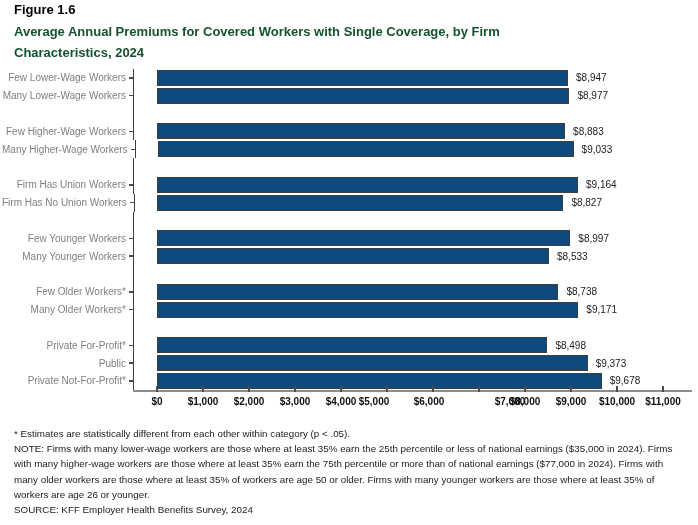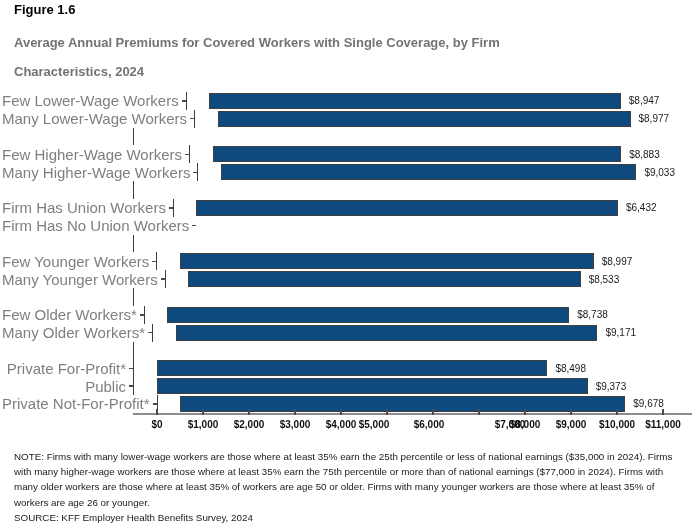--- a/index.html
+++ b/index.html
@@ -3,27 +3,27 @@
 <meta charset="utf-8">
 <style>
   html,body { margin:0; padding:0; background:#fff; }
   #page {
     width:698px; height:525px; background:#ffffff; position:relative;
     font-family:"Liberation Sans", sans-serif; overflow:hidden; box-sizing:border-box;
   }
   
   .header { padding:0 14px 0 14px; }
   .figure-label { font-size:13px; font-weight:bold; color:#000; line-height:20px; }
-  .chart-title  { font-size:13px; font-weight:bold; color:#737373; line-height:29px; max-width:575px; margin-top:8px; }
+  .chart-title  { font-size:13px; font-weight:bold; color:#14532d; line-height:21px; max-width:575px; margin-top:1px; }
   
   .chart { margin-top:6px; position:relative; }
   .rows  { display:flex; flex-direction:column; }
   .row   { display:flex; align-items:center; height:17.83px; }
   .ylab  { flex:0 0 133px; display:flex; justify-content:flex-end; align-items:center;
-           font-size:15px; color:#7f7f7f; white-space:nowrap; overflow:visible; }
+           font-size:10px; color:#7f7f7f; white-space:nowrap; overflow:visible; }
   .ylab .txt { padding-left:2px; }
   .ytick { display:inline-block; width:4px; height:1.4px; background:#4a4a4a; margin-left:3px; }
   .plot  { flex:1; height:100%; border-left:1.5px solid #3d3d3d; display:flex; align-items:center; position:relative; }
   .bar   { height:16px; margin-left:22.5px; background:#0e4a7d; border:1px solid #3f3f3f; box-sizing:border-box; }
   .val   { margin-left:8px; font-size:10px; color:#1a1a1a; white-space:nowrap; }
   
   .xaxis { margin-left:133px; margin-right:6px; border-top:2px solid #8c8c8c; position:relative; height:22px; }
   .xtick { position:absolute; top:-6px; width:1.5px; height:6px; background:#4a4a4a; }
   .xlab  { position:absolute; top:4px; transform:translateX(-50%); font-size:10px; font-weight:bold; color:#111; white-space:nowrap; }
   
@@ -89,27 +89,31 @@
           <div class="ylab"></div>
           <div class="plot"></div>
         </div>
         <div class="row">
           <div class="ylab">
             <span class="txt">Firm Has Union Workers</span>
             <span class="ytick"></span>
           </div>
           <div class="plot">
             <div class="bar" style="width: 421.544px; background: rgb(14, 74, 125); border-color: rgb(63, 63, 63);"></div>
-            <span class="val">$6,432</span>
+            <span class="val">$9,164</span>
           </div>
         </div>
         <div class="row">
           <div class="ylab">
             <span class="txt">Firm Has No Union Workers</span>
             <span class="ytick"></span>
+          </div>
+          <div class="plot">
+            <div class="bar" style="width: 406.042px; background: rgb(14, 74, 125); border-color: rgb(63, 63, 63);"></div>
+            <span class="val">$8,827</span>
           </div>
         </div>
         <div class="row">
           <div class="ylab"></div>
           <div class="plot"></div>
         </div>
         <div class="row">
           <div class="ylab">
             <span class="txt">Few Younger Workers</span>
             <span class="ytick"></span>
@@ -210,16 +214,17 @@
         <span class="xtick" style="left: 437.25px;"></span>
         <span class="xlab" style="left: 438px;">$9,000</span>
         <span class="xtick" style="left: 483.25px;"></span>
         <span class="xlab" style="left: 484px;">$10,000</span>
         <span class="xtick" style="left: 529.25px;"></span>
         <span class="xlab" style="left: 530px;">$11,000</span>
       </div>
   </div>
 
   <div class="footer">
+    <p>* Estimates are statistically different from each other within category (p &lt; .05).</p>
     <p>NOTE: Firms with many lower-wage workers are those where at least 35% earn the 25th percentile or less of national earnings ($35,000 in 2024). Firms with many higher-wage workers are those where at least 35% earn the 75th percentile or more than of national earnings ($77,000 in 2024). Firms with many older workers are those where at least 35% of workers are age 50 or older. Firms with many younger workers are those where at least 35% of workers are age 26 or younger.</p>
     <p>SOURCE: KFF Employer Health Benefits Survey, 2024</p>
   </div>
 </div>
 
 </body></html>

